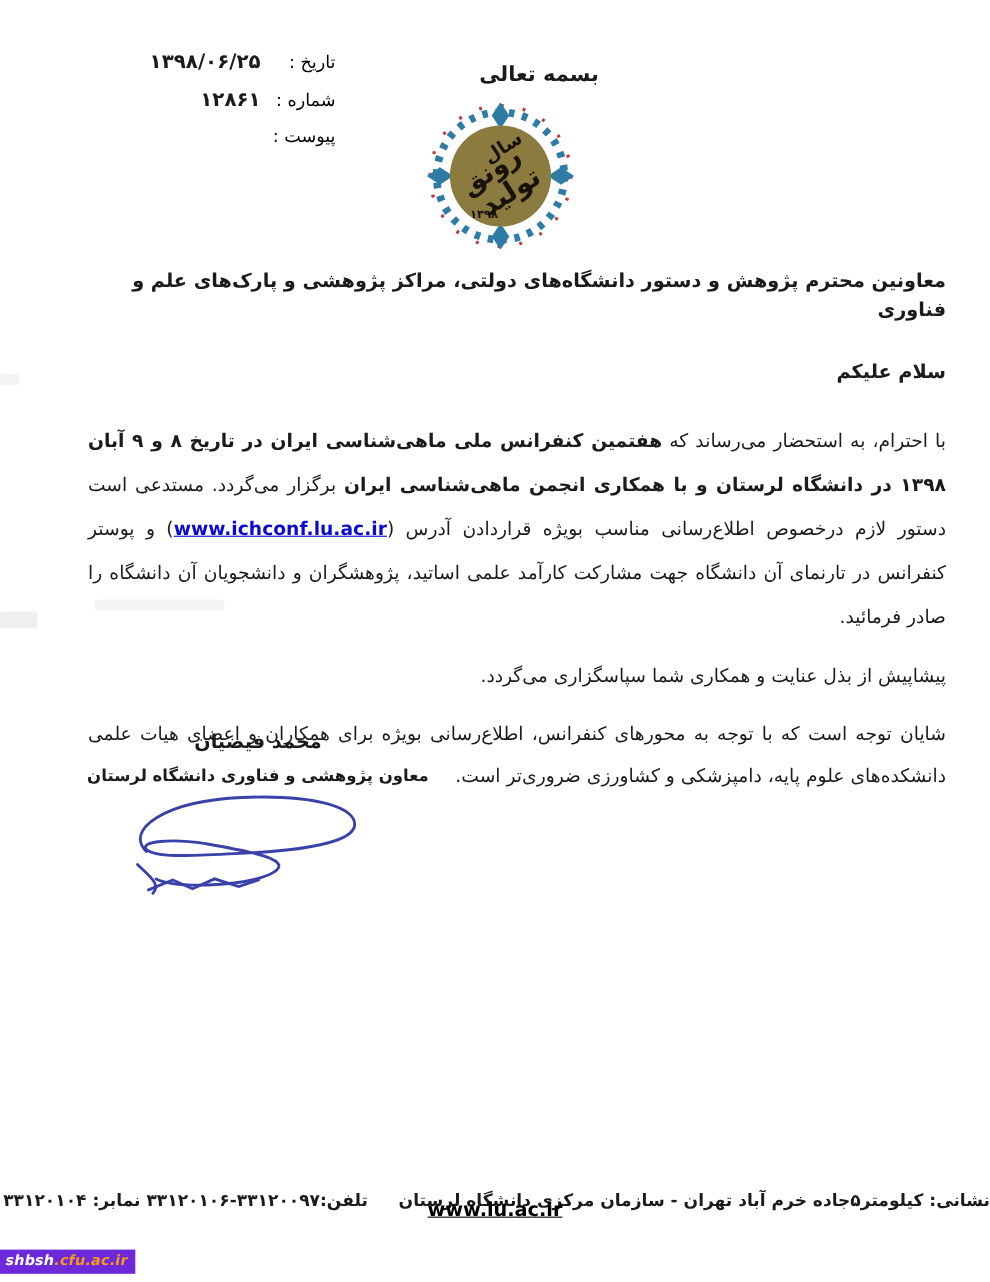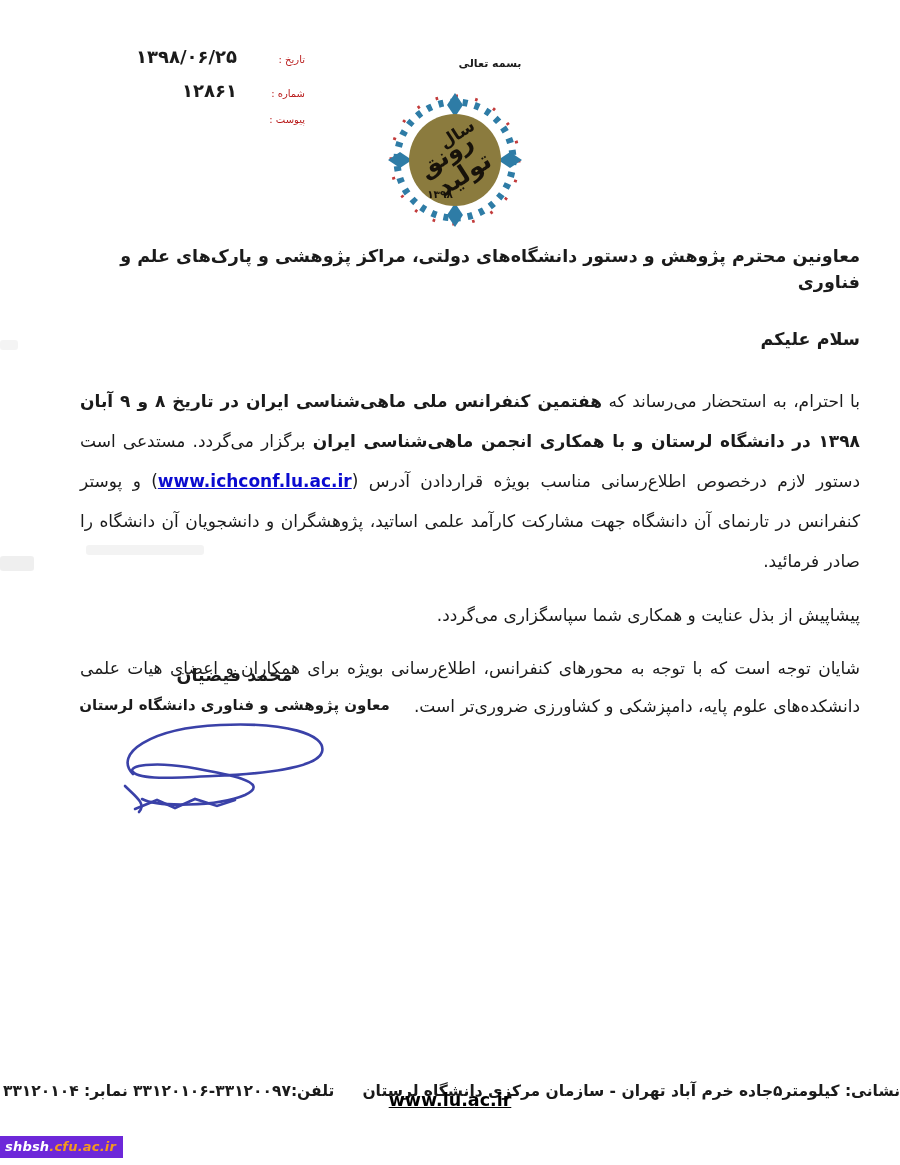--- a/index.html
+++ b/index.html
@@ -3,25 +3,25 @@
 <meta charset="utf-8">
 <style>
   html,body{margin:0;padding:0;background:#fff;}
   .page{
     position:relative;width:900px;height:1165px;background:#ffffff;
     font-family:"DejaVu Sans", sans-serif;overflow:hidden;color:#1b1b1b;
   }
   
   .meta{position:absolute;top:46px;left:105px;width:200px;direction:rtl;}
   .meta-row{display:flex;align-items:baseline;margin-bottom:13px;}
-  .meta-label{font-size:10px;color:#b91c1c;width:58px;letter-spacing:.5px;}
+  .meta-label{font-size:16px;color:#000000;width:58px;letter-spacing:.5px;}
   .meta-value{font-size:18px;font-weight:bold;margin-right:10px;direction:rtl;}
   
   .bismillah{position:absolute;top:57px;left:415px;width:150px;text-align:center;
-    font-size:11px;font-weight:bold;direction:rtl;}
+    font-size:19px;font-weight:bold;direction:rtl;}
   .year-emblem{position:absolute;top:93px;left:388px;width:134px;height:134px;}
   
   .uni-block{position:absolute;top:40px;left:692px;width:158px;text-align:center;}
   .uni-logo{display:block;margin:0 auto;}
   .uni-name{font-size:25px;font-weight:bold;direction:rtl;margin-top:2px;letter-spacing:0px;}
   .uni-underline{height:2.5px;background:#1c1c1c;margin-top:5px;}
   .uni-underline2{height:2px;background:#1c1c1c;margin-top:2px;}
   
   .body-text{position:absolute;top:243px;right:40px;width:780px;direction:rtl;
     text-align:justify;font-size:17px;line-height:40px;}

